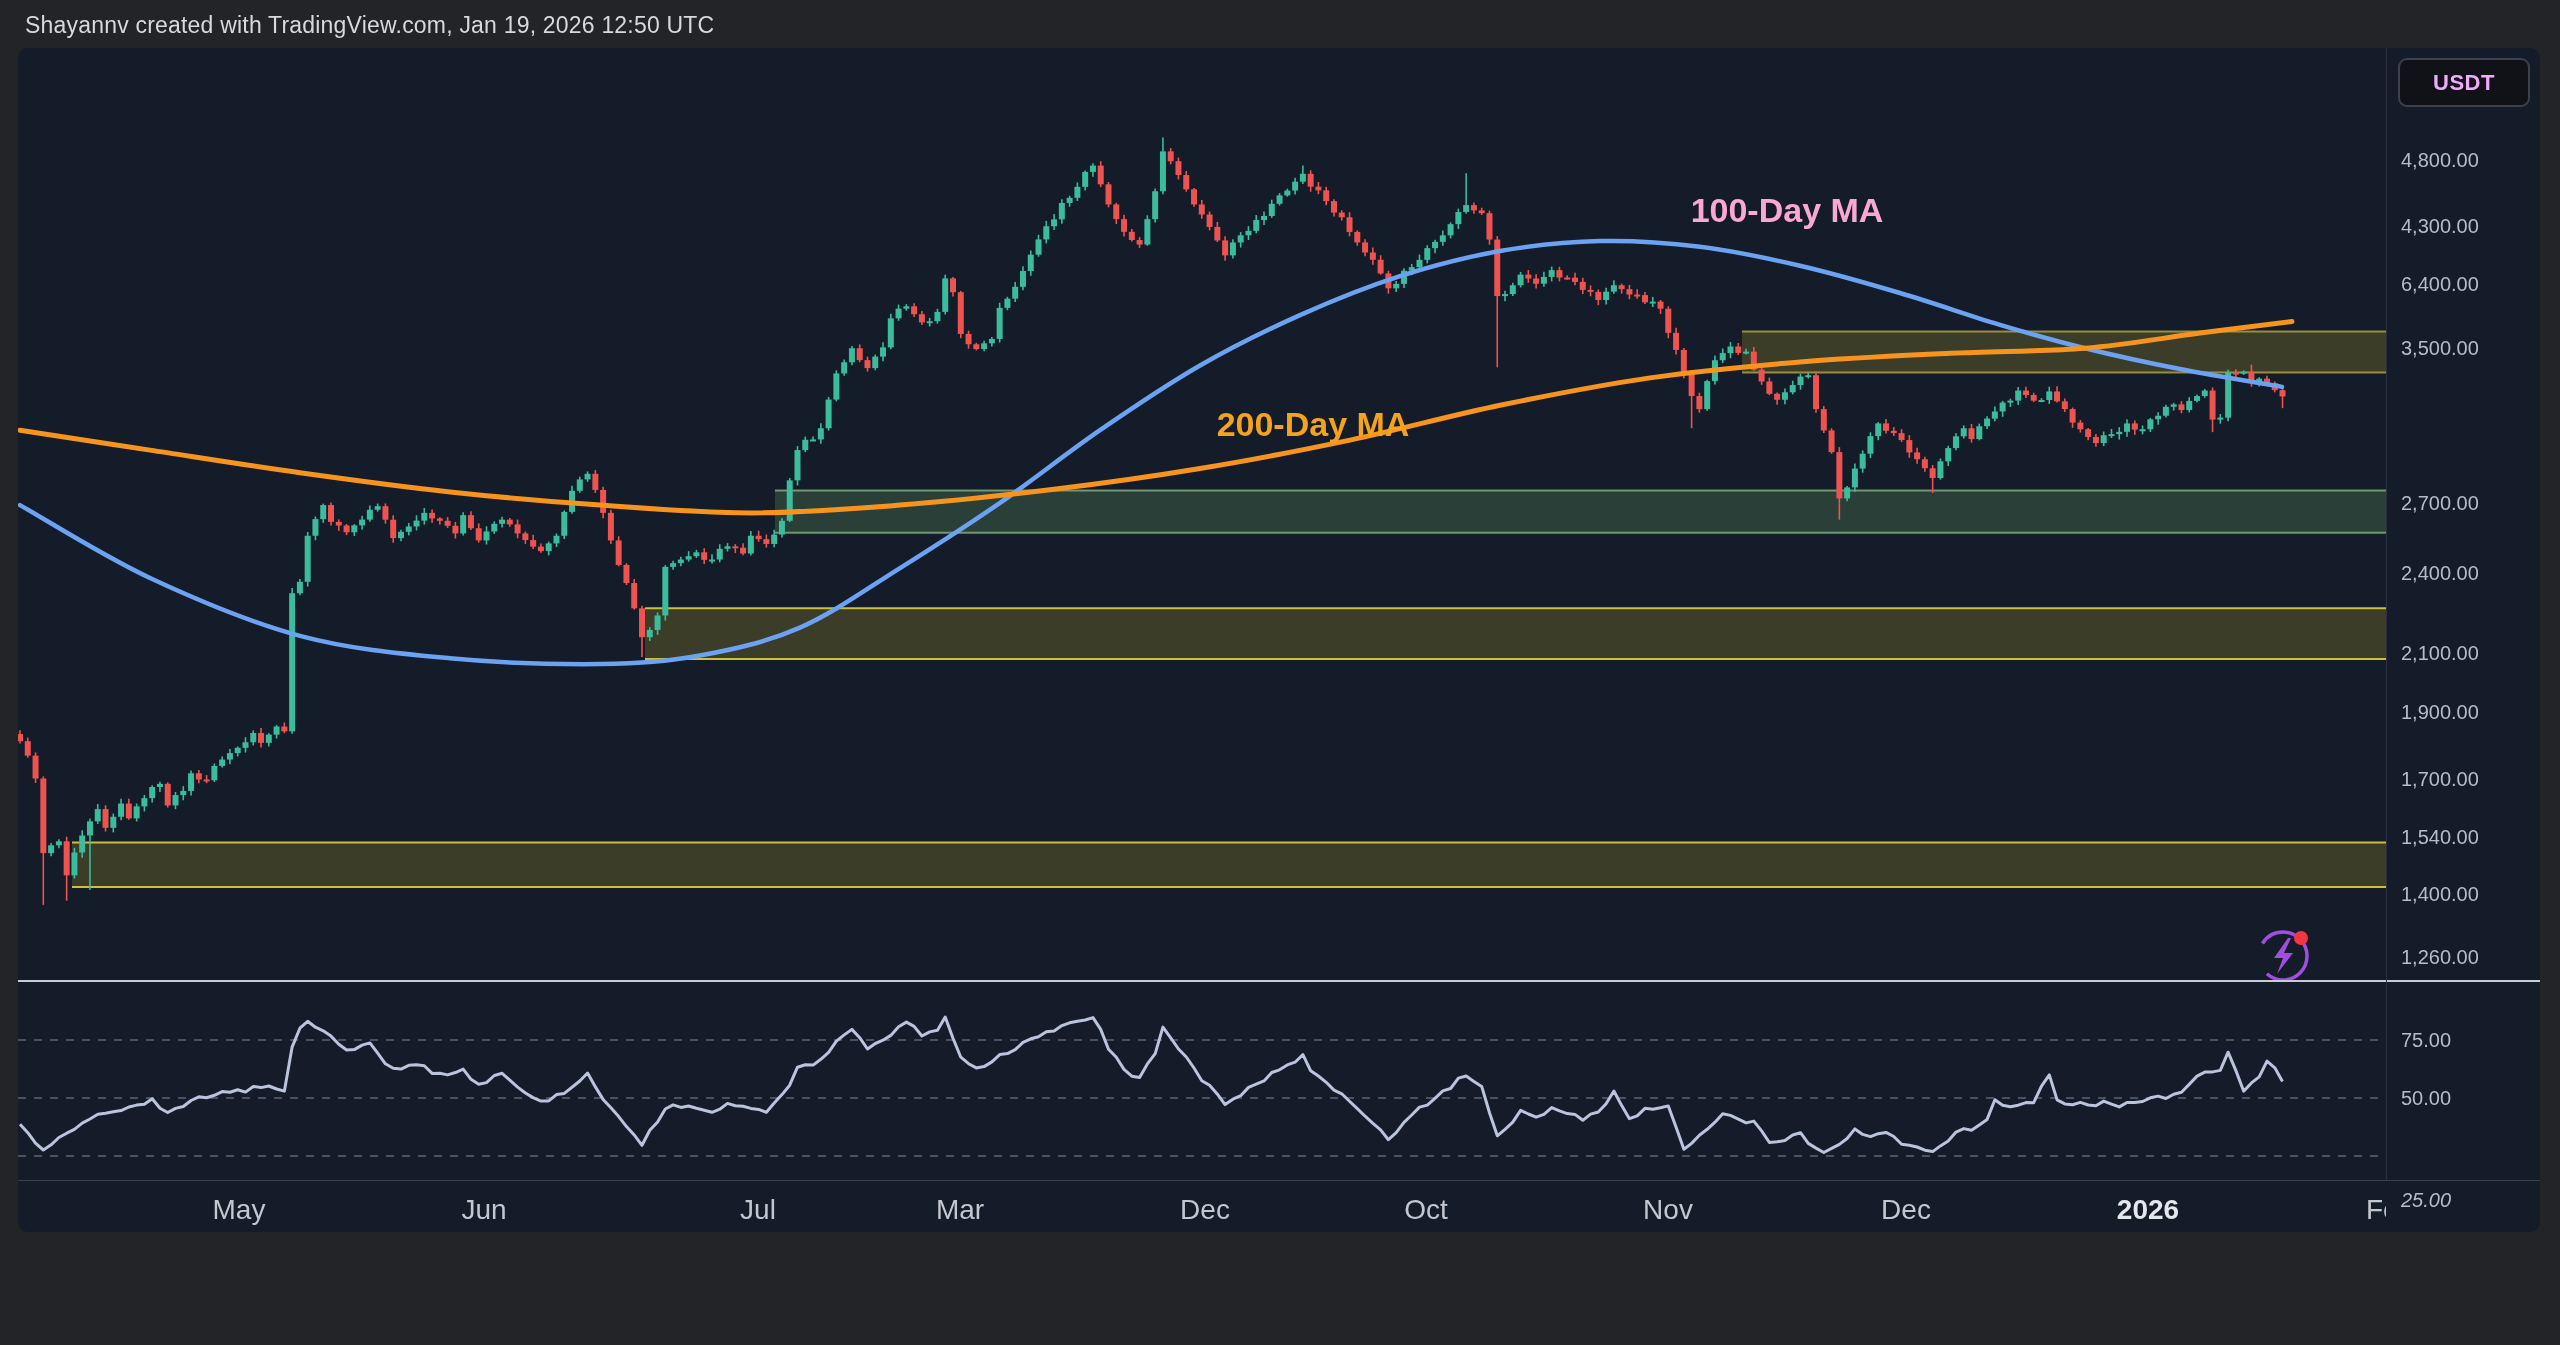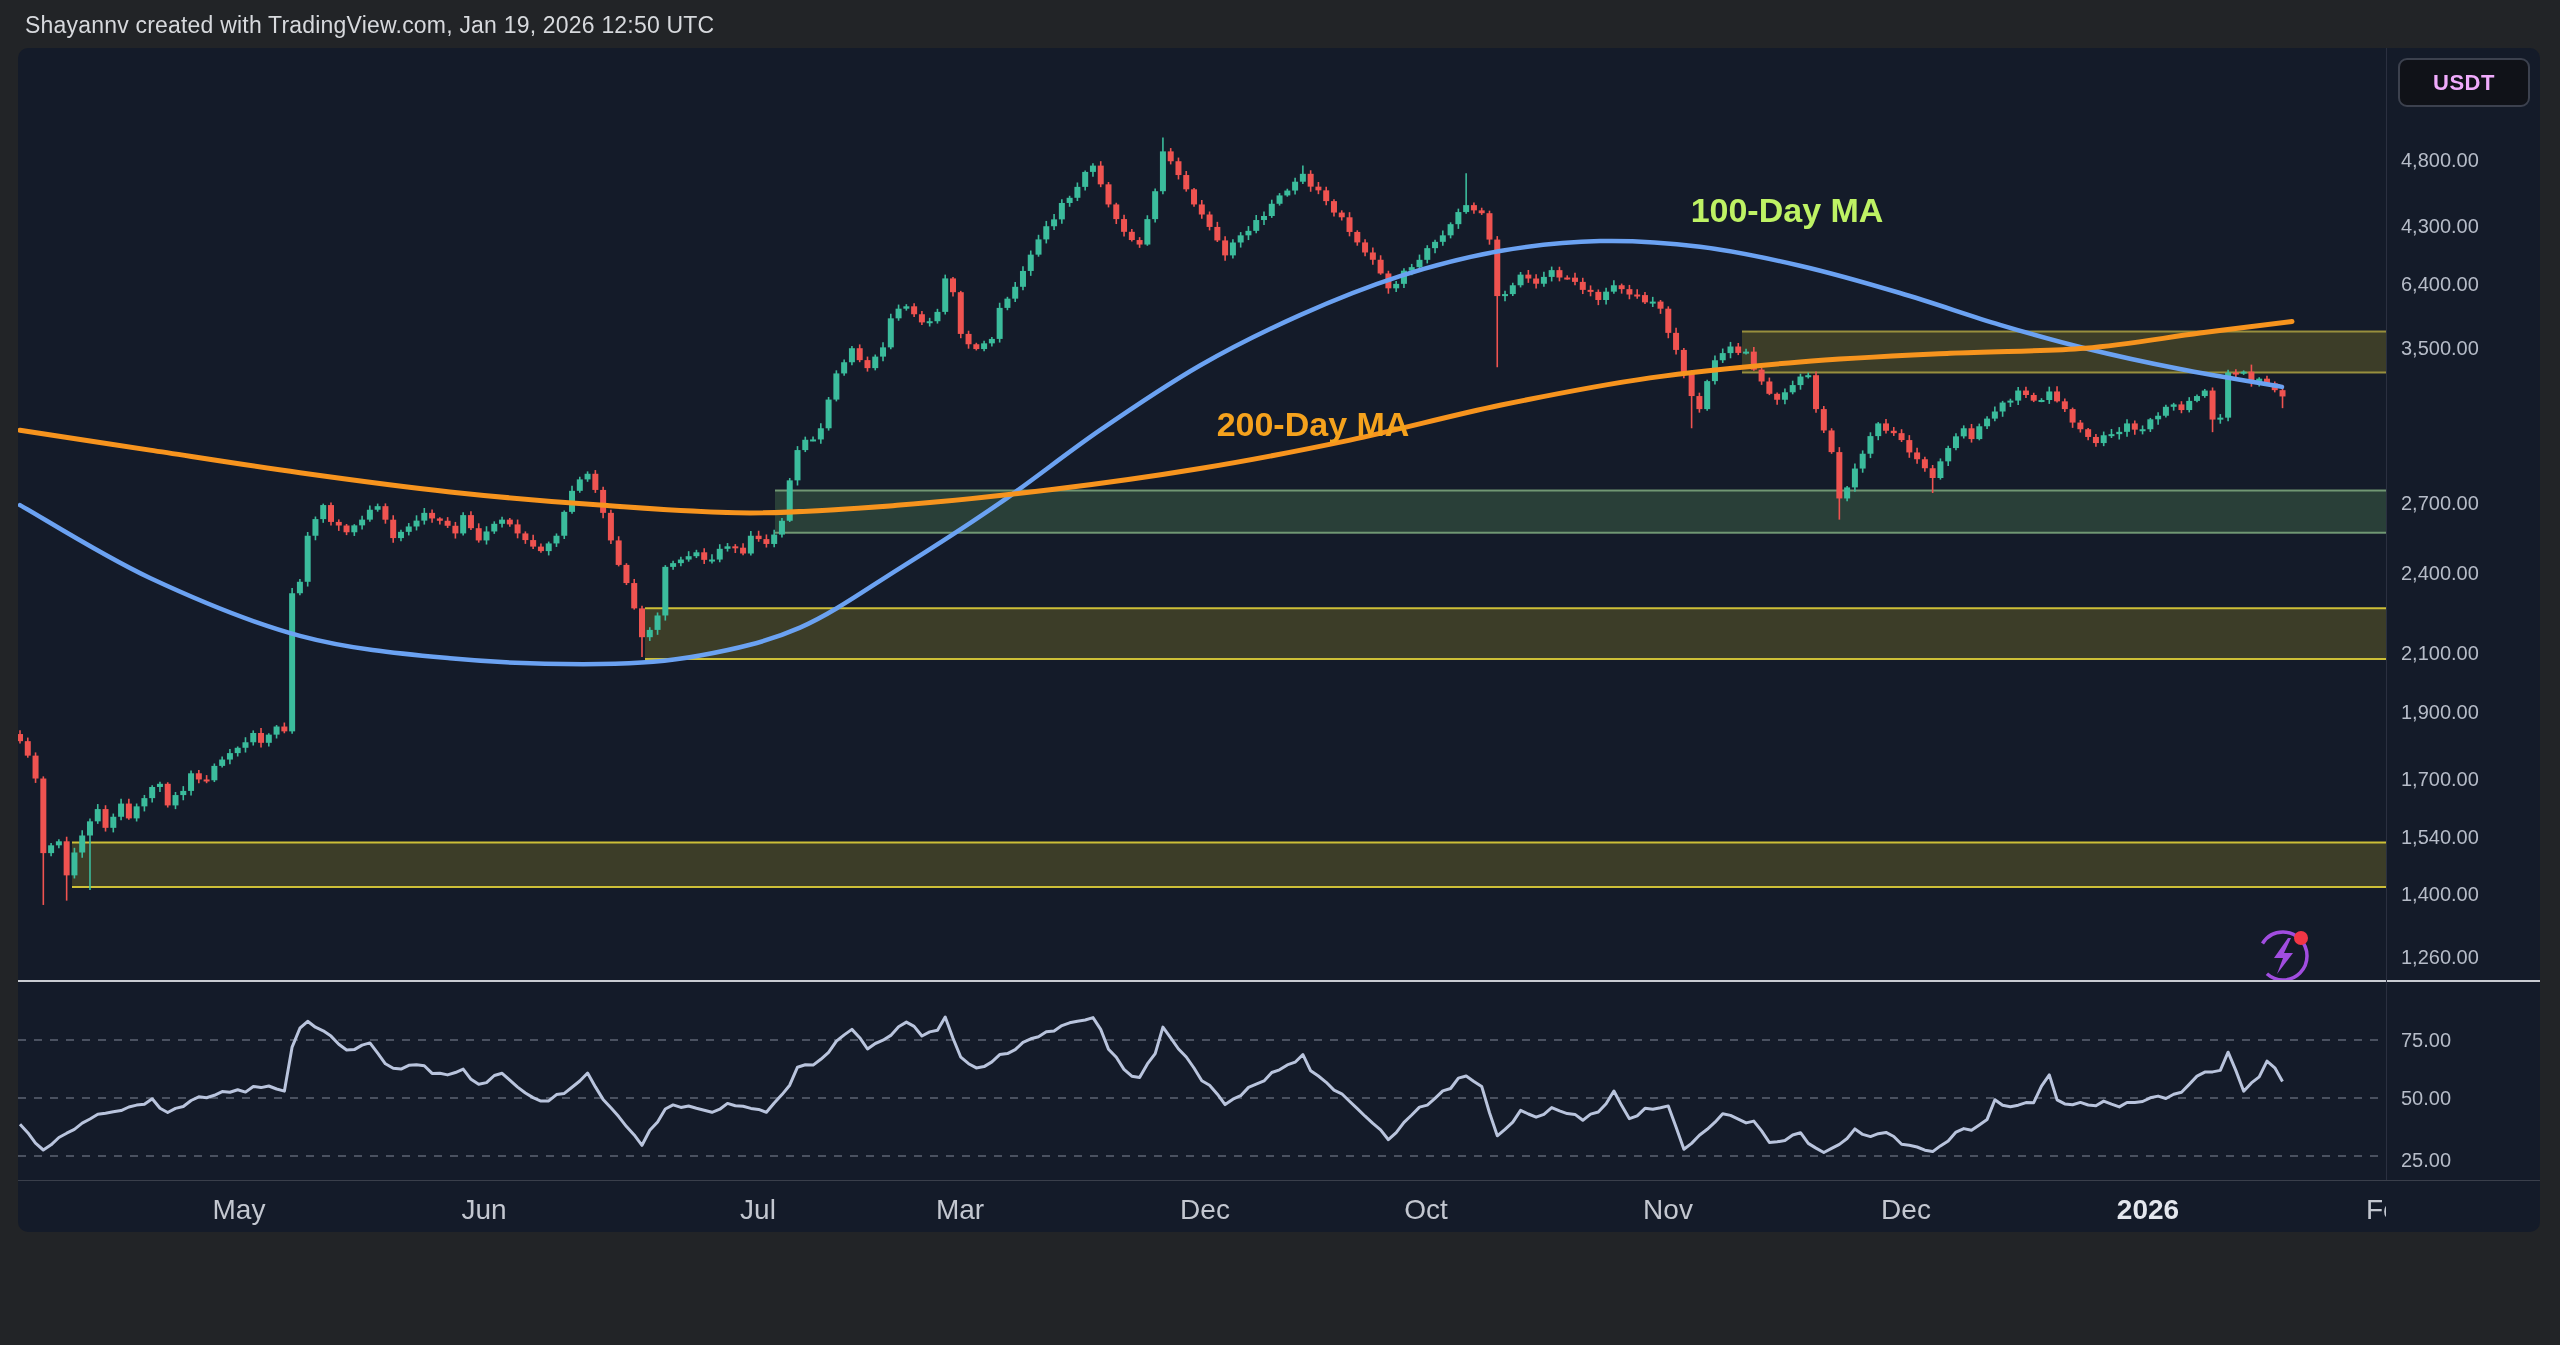--- a/index.html
+++ b/index.html
@@ -13,21 +13,21 @@
   #price-axis-separator{position:absolute;left:2386px;top:48px;width:1px;height:1132px;background:#2b3040;}
   #price-axis{position:absolute;left:2387px;top:48px;width:153px;height:1132px;}
   .axis-label{position:absolute;left:14px;transform:translateY(-50%);font-size:20px;color:#b6bcc8;white-space:nowrap;}
   #time-axis{position:absolute;left:18px;top:1186px;width:2368px;height:44px;overflow:hidden;}
   .month-label{position:absolute;top:8px;transform:translateX(-50%);font-size:28px;color:#c3c7d0;white-space:nowrap;}
   .month-label.major{color:#e4e7ee;font-weight:bold;}
   #usdt-button{position:absolute;left:2398px;top:58px;width:132px;height:49px;background:#101218;
       border:2px solid #3c414e;border-radius:9px;color:#f0abfc;font-size:22px;font-weight:600;
       display:flex;align-items:center;justify-content:center;letter-spacing:.5px;cursor:pointer;box-sizing:border-box;}
   .ma-label{position:absolute;transform:translate(-50%,-50%);font-size:34px;font-weight:bold;white-space:nowrap;}
-  #ma100-label{left:1787px;top:210px;color:#bef264;}
+  #ma100-label{left:1787px;top:210px;color:#f9a8d4;}
   #ma200-label{left:1313px;top:424px;color:#f5a21d;}
   #footer{position:absolute;left:0;top:1232px;width:2560px;height:113px;background:#222427;}
 </style>
 </head>
 <body>
 
 <div id="page">
 
   <div id="header-title">Shayannv created with TradingView.com, Jan 19, 2026 12:50 UTC</div>
 
@@ -1253,21 +1253,21 @@
       <div class="axis-label" style="top: 454.851px;">2,700.00</div>
       <div class="axis-label" style="top: 525.037px;">2,400.00</div>
       <div class="axis-label" style="top: 604.606px;">2,100.00</div>
       <div class="axis-label" style="top: 664.245px;">1,900.00</div>
       <div class="axis-label" style="top: 730.522px;">1,700.00</div>
       <div class="axis-label" style="top: 789.423px;">1,540.00</div>
       <div class="axis-label" style="top: 846.217px;">1,400.00</div>
       <div class="axis-label" style="top: 909px;">1,260.00</div>
       <div class="axis-label" style="top: 992px;">75.00</div>
       <div class="axis-label" style="top: 1050px;">50.00</div>
-      <div class="axis-label" style="top: 1112px;">25.00</div>
+      <div class="axis-label" style="top: 1152px; font-style: italic;">25.00</div>
     </div>
 
   <div id="usdt-button">USDT</div>
 
   <div id="time-axis">
       <div class="month-label" style="left: 221px;">May</div>
       <div class="month-label" style="left: 466px;">Jun</div>
       <div class="month-label" style="left: 740px;">Jul</div>
       <div class="month-label" style="left: 942px;">Mar</div>
       <div class="month-label" style="left: 1187px;">Dec</div>

